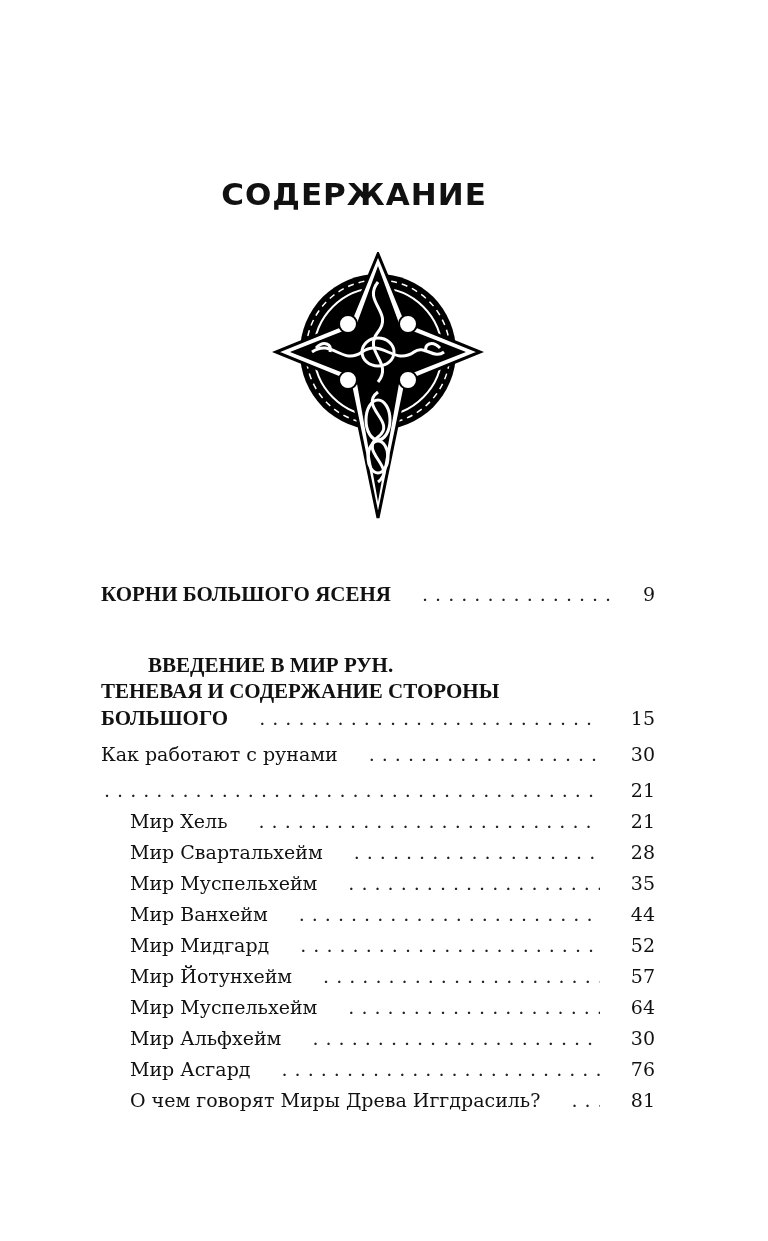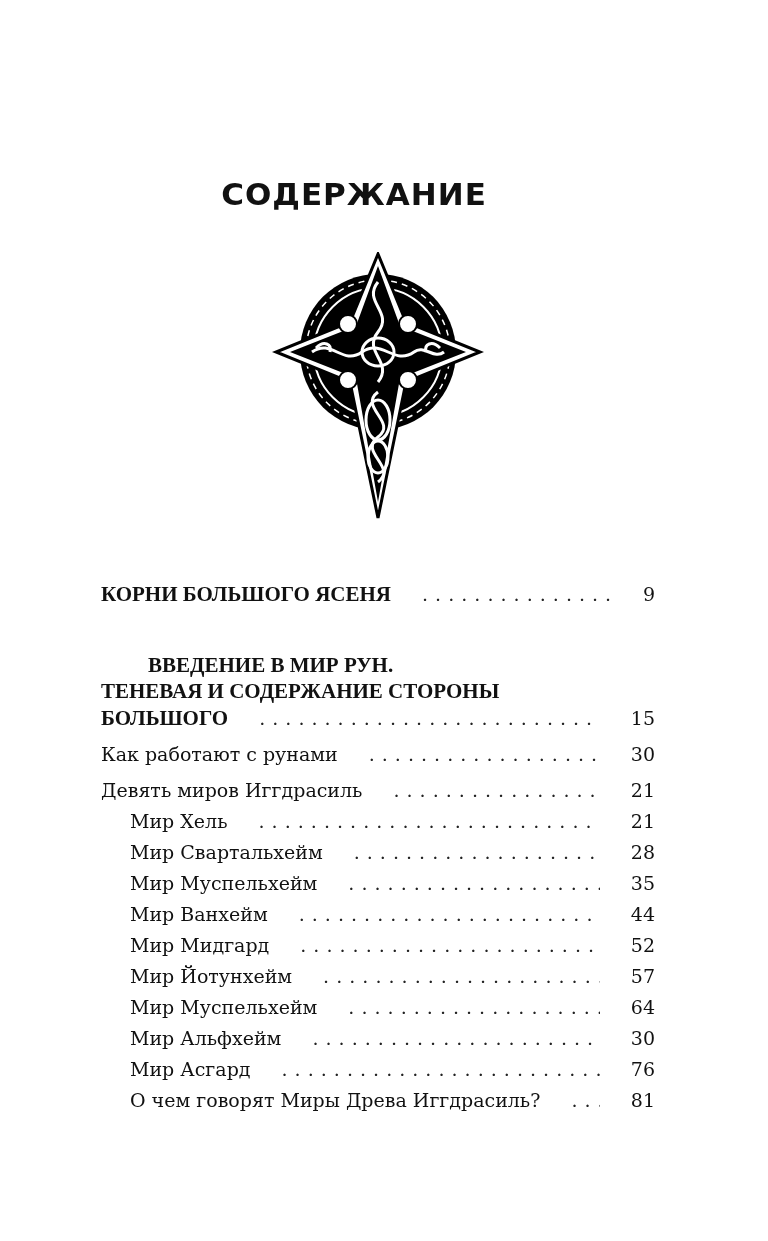--- a/index.html
+++ b/index.html
@@ -61,21 +61,20 @@
     <span class="dots"></span>
     <span class="page">15</span>
   </div>
 
   <div class="row" style="top:742px;">
     <span class="label">Как работают с рунами</span>
     <span class="dots"></span>
     <span class="page">30</span>
   </div>
   <div class="row" style="top:778px;">
-    <span class="label">Девять миров Иггдрасиль</span>
     <span class="dots"></span>
     <span class="page">21</span>
   </div>
 
   <div class="row indent" style="top:809px;">
     <span class="label">Мир Хель</span>
     <span class="dots"></span>
     <span class="page">21</span>
   </div>
   <div class="row indent" style="top:840px;">

